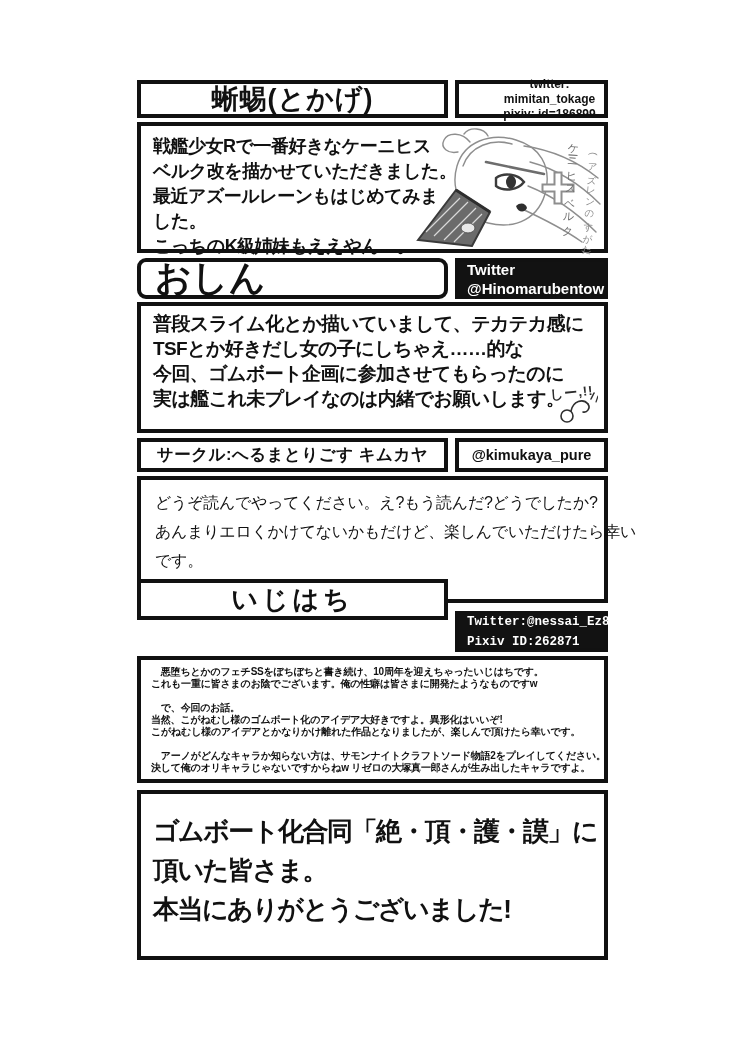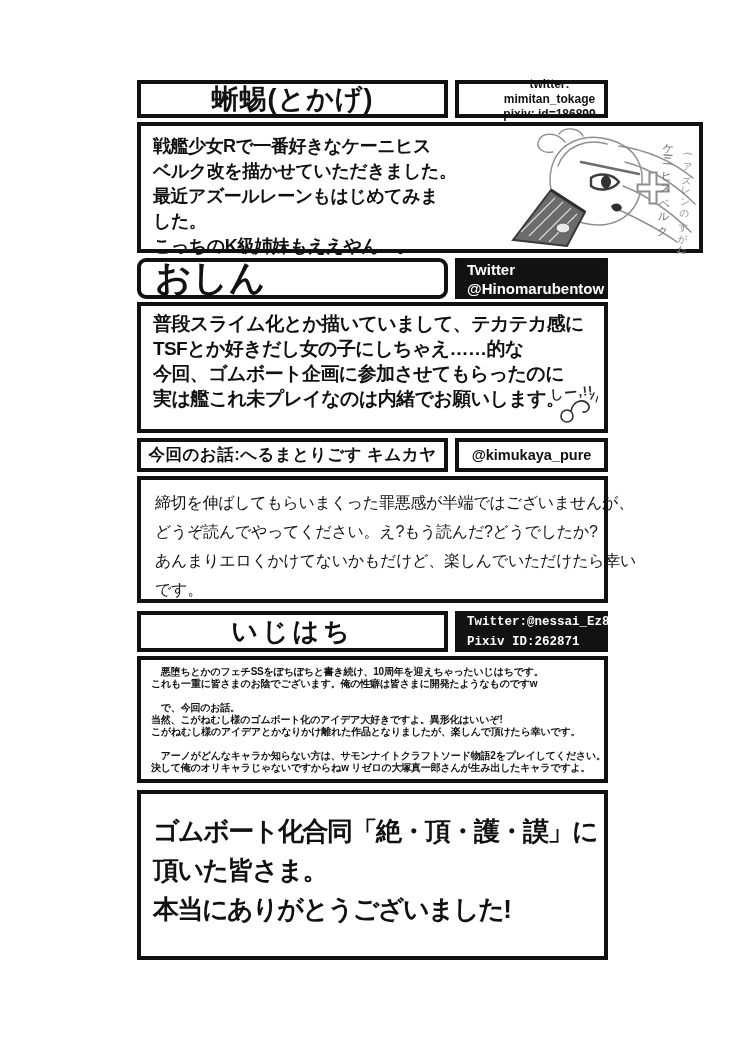--- a/index.html
+++ b/index.html
@@ -54,21 +54,21 @@
 
 <div class="box hdr" style="left:137px;top:80px;width:311px;height:38px;">
   <span class="s1-title">蜥蜴(とかげ)</span>
 </div>
 <div class="box hdr" style="left:455px;top:80px;width:153px;height:38px;padding-left:36px;">
   <div class="s1-contact">
     <div>twitter: mimitan_tokage</div>
     <div>pixiv: id=186899</div>
   </div>
 </div>
-<div class="box" style="left:137px;top:122px;width:566px;height:131px;padding-left:12px;">
+<div class="box" style="left:137px;top:122px;width:471px;height:131px;padding-left:12px;">
   <div class="s1-bodytext">
     <div>戦艦少女Rで一番好きなケーニヒス</div>
     <div>ベルク改を描かせていただきました。</div>
     <div>最近アズールレーンもはじめてみま</div>
     <div>した。</div>
     <div>こっちのK級姉妹もええやん…。</div>
   </div>
   <svg class="sketch" width="190" height="119" viewBox="0 0 190 119">
 
     <g fill="none" stroke="#8e8e8e" stroke-width="1.4" stroke-linecap="round">
@@ -131,35 +131,34 @@
       <circle cx="11" cy="25" r="6"></circle>
       <path d="M15,20 C17,10 27,7 32,13"></path>
       <path d="M32,13 C35,17 31,22 27,21"></path>
       <path d="M35,8 l3,-6"></path>
       <path d="M40,11 l2,-6" stroke-width="1.2"></path>
     </g>
   </svg>
 </div>
 
 <div class="box hdr" style="left:137px;top:438px;width:311px;height:34px;">
-  <span class="s3-title">今回のお話:へるまとりごす キムカヤ</span>
+  <span class="s3-title">サークル:へるまとりごす キムカヤ</span>
 </div>
 <div class="box hdr" style="left:455px;top:438px;width:153px;height:34px;">
   <span class="s3-contact">@kimukaya_pure</span>
 </div>
 <div class="box" style="left:137px;top:476px;width:471px;height:127px;">
   <div class="s3-bodytext">
-    <div>締切を伸ばしてもらいまくった罪悪感が半端ではございませんが、</div>
     <div>どうぞ読んでやってください。え?もう読んだ?どうでしたか?</div>
     <div>あんまりエロくかけてないかもだけど、楽しんでいただけたら幸い</div>
     <div>です。</div>
   </div>
 </div>
 
-<div class="box hdr" style="left:137px;top:611px;width:311px;height:41px;">
+<div class="box hdr" style="left:137px;top:579px;width:311px;height:41px;">
   <span class="s4-title">いじはち</span>
 </div>
 <div class="box dark hdr left-align" style="left:455px;top:611px;width:153px;height:41px;">
   <div class="s4-contact">
     <div>Twitter:@nessai_Ez8</div>
     <div>Pixiv ID:262871</div>
   </div>
 </div>
 <div class="box" style="left:137px;top:656px;width:471px;height:127px;">
   <div class="s4-bodytext">

